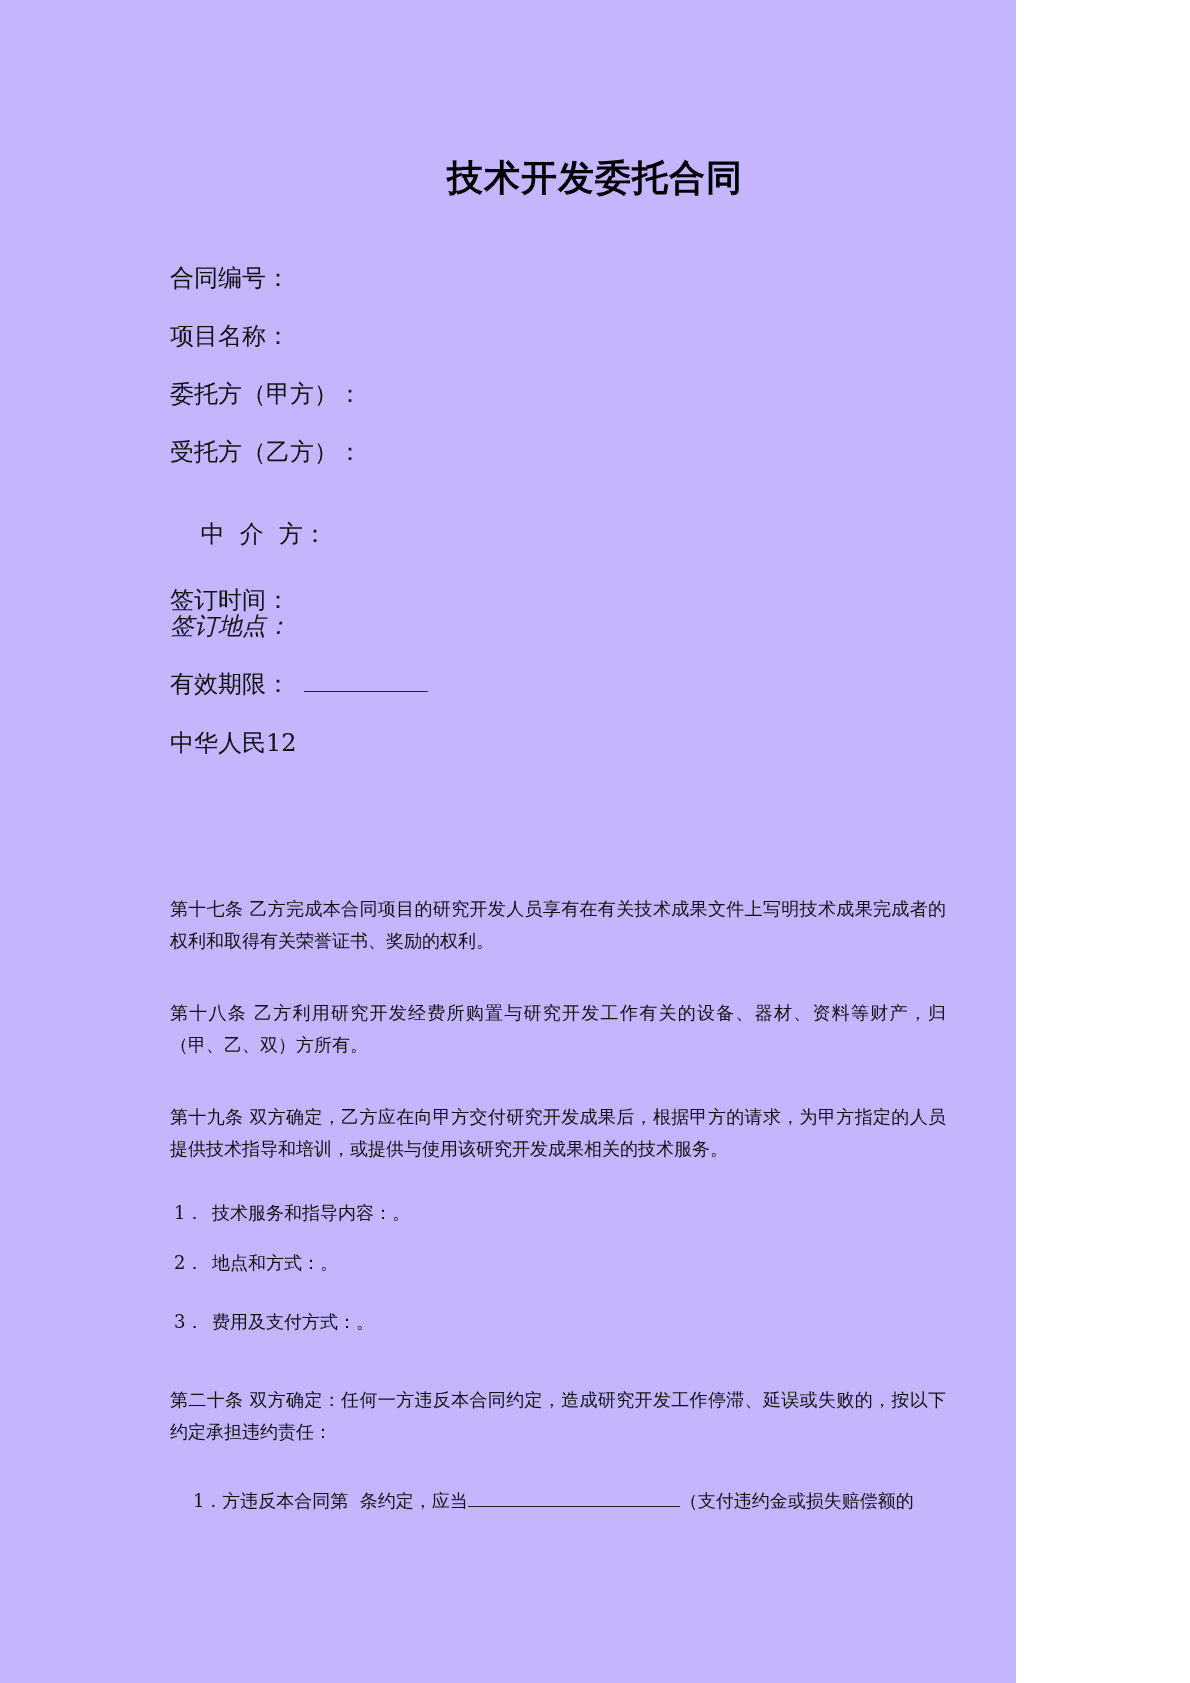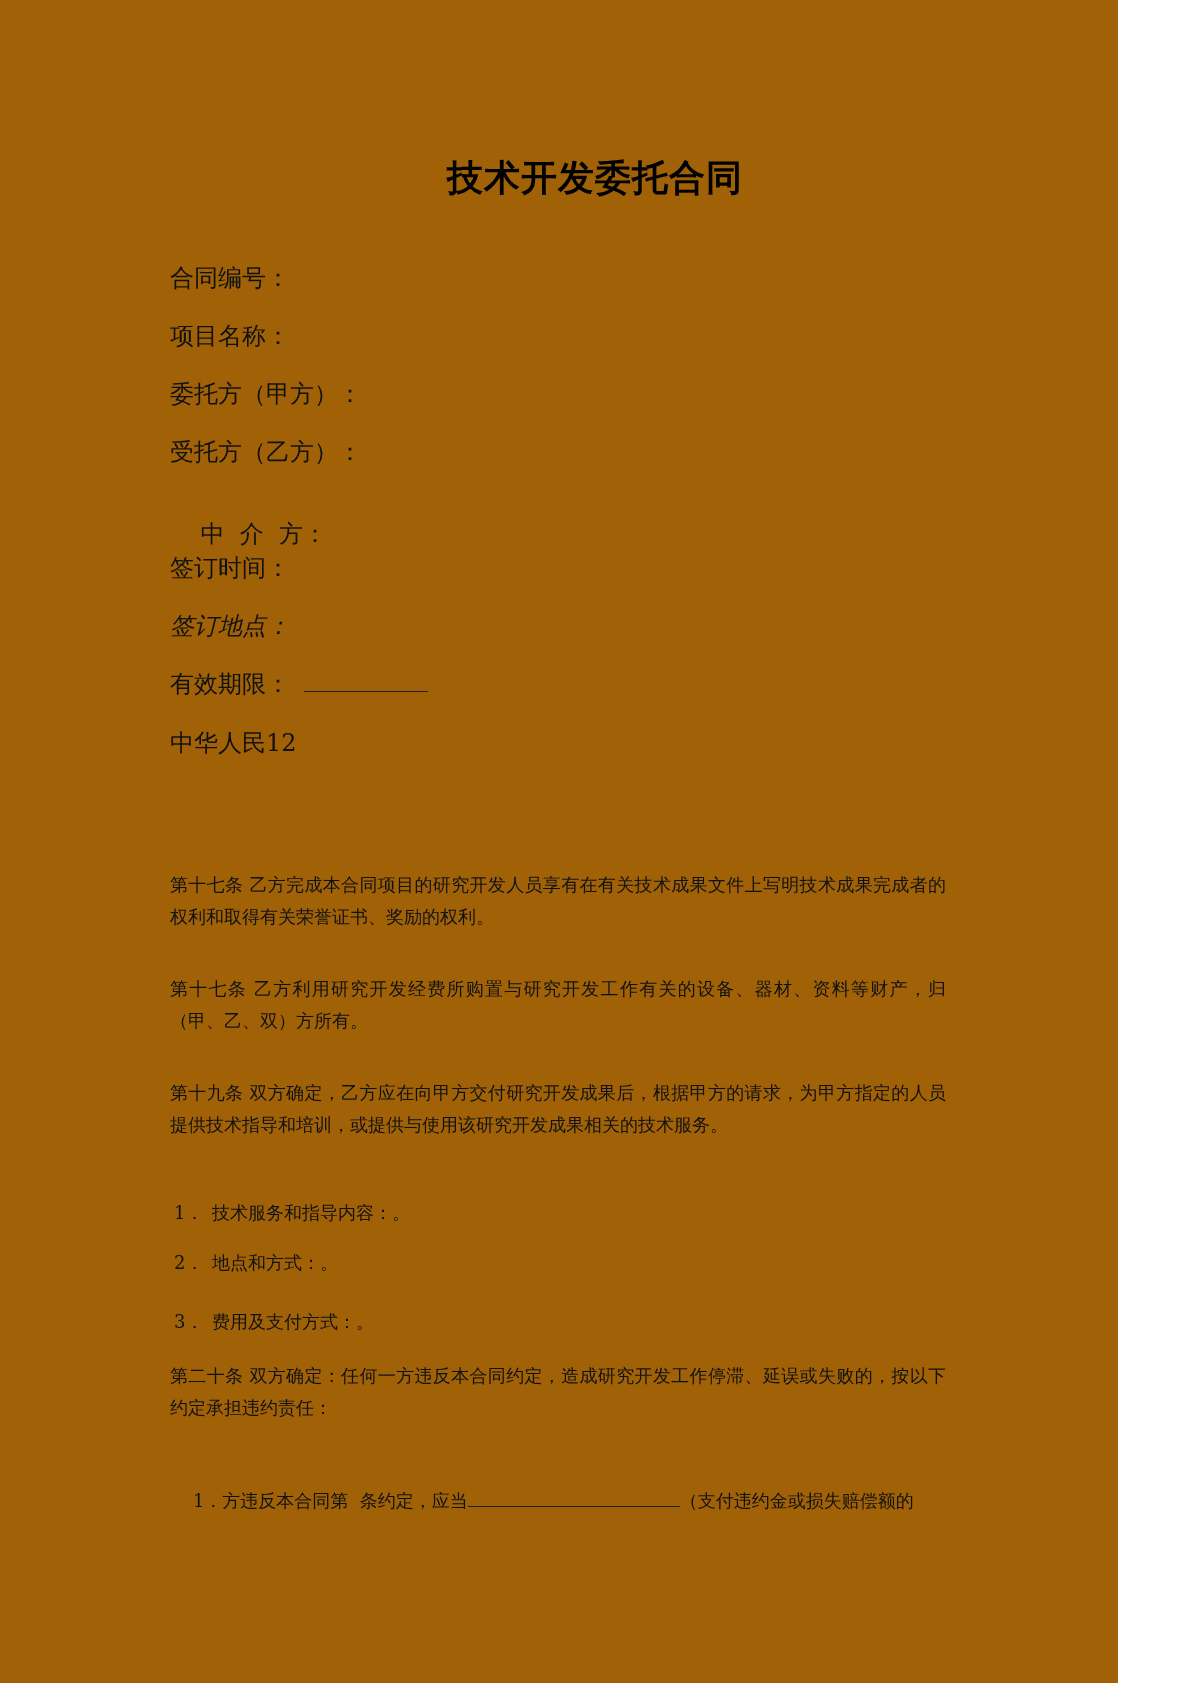--- a/index.html
+++ b/index.html
@@ -12,23 +12,23 @@
       height: 1683px;
       position: relative;
       overflow: hidden;
       font-family: "DejaVu Serif", "Liberation Serif", serif;
       color: #111111;
     }
     .page {
       position: absolute;
       left: 0;
       top: 0;
-      width: 1118px;
+      width: 1016px;
       height: 1683px;
-      background: #a16207;
+      background: #c4b5fd;
     }
     .title {
       position: absolute;
       left: 0;
       width: 1190px;
       top: 155px;
       text-align: center;
       font-family: "DejaVu Sans", "Liberation Sans", sans-serif;
       font-weight: bold;
       font-size: 36px;
@@ -50,20 +50,21 @@
       vertical-align: baseline;
     }
     .para {
       position: absolute;
       left: 170px;
       width: 776px;
       font-size: 18px;
       line-height: 32px;
       text-align: justify;
       text-justify: inter-character;
+      margin-top: 24px;
     }
     .item {
       position: absolute;
       left: 170px;
       font-size: 18px;
       line-height: 24px;
       white-space: nowrap;
     }
     .num {
       display: inline-block;
@@ -86,36 +87,36 @@
   </div>
   <div class="field" style="top:382px;">
     <span>委托方（甲方）：</span>
   </div>
   <div class="field" style="top:440px;">
     <span>受托方（乙方）：</span>
   </div>
   <div class="field" style="top:498px; white-space:pre;">
     <span>中  介  方：</span>
   </div>
-  <div class="field" style="top:556px;">
+  <div class="field" style="top:588px;">
     <span>签订时间：</span>
   </div>
   <div class="field" style="top:614px;font-style:italic;">
     <span>签订地点：</span>
   </div>
   <div class="field" style="top:672px;">
     <span>有效期限：</span>
     <span class="blank" style="width:124px; margin-left:6px;"></span>
   </div>
 
   <div class="field" style="top:731px;">中华人民12</div>
 
   <div class="para" style="top:869px;">第十七条  乙方完成本合同项目的研究开发人员享有在有关技术成果文件上写明技术成果完成者的权利和取得有关荣誉证书、奖励的权利。</div>
 
-  <div class="para" style="top:973px;">第十七条  乙方利用研究开发经费所购置与研究开发工作有关的设备、器材、资料等财产，归 （甲、乙、双）方所有。</div>
+  <div class="para" style="top:973px;">第十八条  乙方利用研究开发经费所购置与研究开发工作有关的设备、器材、资料等财产，归 （甲、乙、双）方所有。</div>
 
   <div class="para" style="top:1077px;">第十九条  双方确定，乙方应在向甲方交付研究开发成果后，根据甲方的请求，为甲方指定的人员提供技术指导和培训，或提供与使用该研究开发成果相关的技术服务。</div>
 
   <div class="item" style="top:1188px;margin-top:13px;">
     <span class="num">1．</span><span>技术服务和指导内容：。</span>
   </div>
   <div class="item" style="top:1251px;">
     <span class="num">2．</span><span>地点和方式：。</span>
   </div>
   <div class="item" style="top:1310px;">

